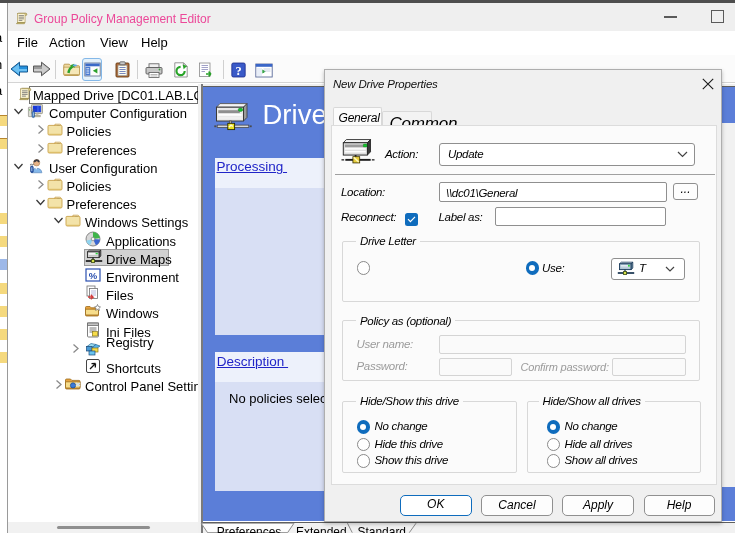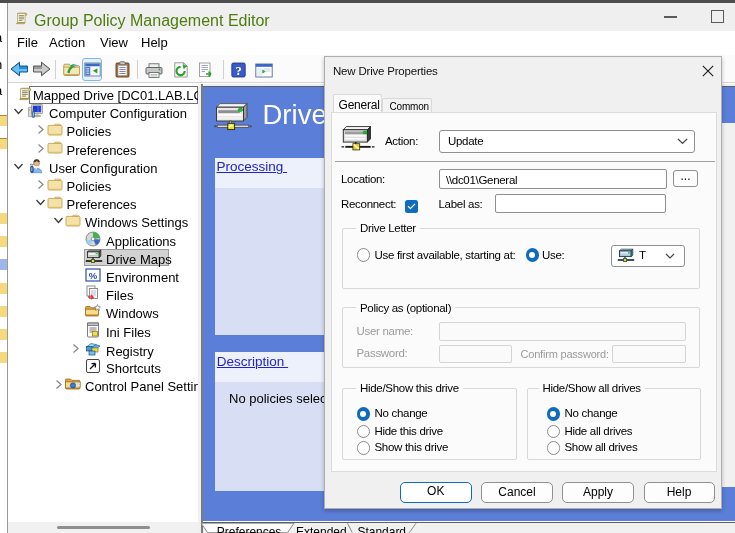--- a/index.html
+++ b/index.html
@@ -287,21 +287,21 @@
   <div class="abs" style="left:0;top:303px;width:7px;height:11px;background:#f5d97e;"></div>
   <div class="abs" style="left:0;top:326px;width:7px;height:11px;background:#f5d97e;"></div>
   <div class="abs" style="left:0;top:349px;width:7px;height:11px;background:#f5d97e;"></div>
 </div>
 <div class="abs" style="left:7px;top:3px;width:1px;height:530px;background:#9a9a9a;"></div>
 
 <div class="abs" style="left:8px;top:3px;width:727px;height:28px;background:#efefef;"></div>
 <svg class="abs" style="left:14.5px;top:9.5px;" width="13" height="16">
       <use href="#i-scroll"></use>
     </svg>
-<div class="abs" style="left:34px;top:11.5px;font-size:16px;color:#4d7c0f;">Group Policy Management Editor</div>
+<div class="abs" style="left:34px;top:11.5px;font-size:12px;color:#ec4899;">Group Policy Management Editor</div>
 <div class="abs" style="left:664px;top:16px;width:13px;height:1.5px;background:#5a5a5a;"></div>
 <div class="abs" style="left:711px;top:10px;width:13px;height:13px;border:1.3px solid #5a5a5a;"></div>
 
 <div class="abs" style="left:8px;top:31px;width:727px;height:24px;background:#ffffff;"></div>
 <div class="abs t12" style="left:17px;top:35px;">File</div>
 <div class="abs t12" style="left:49px;top:35px;">Action</div>
 <div class="abs t12" style="left:100px;top:35px;">View</div>
 <div class="abs t12" style="left:141px;top:35px;">Help</div>
 
 <div class="abs" style="left:8px;top:55px;width:727px;height:28px;background:#fbfbfb;border-bottom:1px solid #d4d4d4;"></div>
@@ -424,21 +424,21 @@
 <svg class="abs" style="left:76.5px;top:237.6px;" width="16" height="16">
         <use href="#i-ini"></use>
       </svg>
 <div class="abs t12" style="left:98px;top:240.6px;white-space:pre;">Ini Files</div>
 <svg class="abs" style="left:63px;top:258.79999999999995px;" width="9" height="11" viewBox="0 0 9 11">
         <path d="M2.5,1.5 L7,5.5 L2.5,9.5" fill="none" stroke="#8a8a8a" stroke-width="1.3"></path>
       </svg>
 <svg class="abs" style="left:76.5px;top:255.79999999999995px;" width="16" height="16">
         <use href="#i-reg"></use>
       </svg>
-<div class="abs t12" style="left:98px;top:260px;white-space:pre;">Registry</div>
+<div class="abs t12" style="left:98px;top:251px;white-space:pre;">Registry</div>
 <svg class="abs" style="left:76.5px;top:274.0px;" width="16" height="16">
         <use href="#i-short"></use>
       </svg>
 <div class="abs t12" style="left:98px;top:277.0px;white-space:pre;">Shortcuts</div>
 <svg class="abs" style="left:46px;top:295.2px;" width="9" height="11" viewBox="0 0 9 11">
         <path d="M2.5,1.5 L7,5.5 L2.5,9.5" fill="none" stroke="#8a8a8a" stroke-width="1.3"></path>
       </svg>
 <svg class="abs" style="left:57px;top:293.2px;" width="17" height="14">
         <use href="#i-cpl"></use>
       </svg>
@@ -469,30 +469,30 @@
 <div class="abs" style="left:202.5px;top:523.3px;width:532.5px;height:9.7px;background:#f1f1f1;"></div>
 <svg class="abs" style="left:200px;top:523.3px;" width="230" height="9.7" viewBox="0 0 230 9.7">
   <path d="M1,0.2 L7.5,9.7 L87.5,9.7 L94,0.2 Z" fill="#fdfdfd" stroke="#8a8a8a" stroke-width="1"></path>
   <path d="M147.5,0.2 L152.3,9.7" fill="none" stroke="#8a8a8a" stroke-width="1"></path>
   <path d="M209.4,9.7 L216.2,0.2" fill="none" stroke="#8a8a8a" stroke-width="1"></path>
   <text x="16.7" y="13.1" font-size="12" fill="#000">Preferences</text>
   <text x="96" y="13.1" font-size="12" fill="#000">Extended</text>
   <text x="157.5" y="13.1" font-size="12" fill="#000">Standard</text>
 </svg>
 
-<div class="abs" style="left:324px;top:56px;width:398px;height:452.5px;background:#f0f0f0;border:1px solid #aeaeae;box-shadow:0 2px 4px rgba(0,0,0,0.26);">
+<div class="abs" style="left:324px;top:69px;width:398px;height:452.5px;background:#f0f0f0;border:1px solid #aeaeae;box-shadow:0 2px 4px rgba(0,0,0,0.26);font-style:italic;">
   <div class="abs" style="left:8px;top:7.5px;font-size:11.5px;letter-spacing:-0.2px;color:#111;">New Drive Properties</div>
   <svg class="abs" style="left:377px;top:8px;" width="12" height="12" viewBox="0 0 12 12">
     <path d="M0.8,0.8 L11.2,11.2 M11.2,0.8 L0.8,11.2" stroke="#1a1a1a" stroke-width="1.1"></path>
   </svg>
 
   <div class="abs" style="left:7.5px;top:37.4px;width:49.5px;height:18.1px;background:#fbfbfb;border:1px solid #d8d8d8;border-bottom:none;border-radius:2px 2px 0 0;"></div>
   <div class="abs" style="left:13.5px;top:41px;font-size:12px;letter-spacing:-0.2px;">General</div>
   <div class="abs" style="left:57px;top:41.3px;width:50px;height:14.2px;background:#f3f3f3;border:1px solid #d8d8d8;border-bottom:none;border-radius:2px 2px 0 0;"></div>
-  <div class="abs" style="left:64.5px;top:43.5px;font-size:10px;letter-spacing:-0.2px;">Common</div>
+  <div class="abs" style="left:64.5px;top:43.5px;font-size:17px;letter-spacing:-0.2px;">Common</div>
 
   <div class="abs" style="left:6px;top:55.4px;width:386px;height:360px;background:#fbfbfb;border:1px solid #dcdcdc;"></div>
 
   <svg class="abs" style="left:16px;top:69px;" width="34" height="25">
         <use href="#i-bigdrv"></use>
       </svg>
   <div class="abs lbl" style="left:60px;top:77.5px;">Action:</div>
   <div class="abs" style="left:114px;top:73px;width:256px;height:23px;background:#ffffff;border:1px solid #8f8f8f;border-radius:3px;"></div>
   <div class="abs lbl" style="left:123px;top:78px;">Update</div>
   <svg class="abs" style="left:352px;top:81px;" width="11" height="7" viewBox="0 0 11 7">
@@ -510,21 +510,20 @@
   <div class="abs" style="left:79.5px;top:142.5px;width:13px;height:13px;background:#0f6cbd;border-radius:2.5px;"></div>
   <svg class="abs" style="left:81.5px;top:145.5px;" width="9" height="7" viewBox="0 0 9 7">
         <path d="M1,3.2 L3.4,5.6 L8,0.8" fill="none" stroke="#fff" stroke-width="1.2"></path>
       </svg>
   <div class="abs lbl" style="left:113.5px;top:141px;">Label as:</div>
   <div class="abs" style="left:170px;top:136.5px;width:171px;height:19px;background:#ffffff;border:1px solid #8f8f8f;border-radius:2px;"></div>
 
   <div class="abs" style="left:17px;top:170.5px;width:358px;height:61px;border:1px solid #d8d8d8;border-radius:2px;"></div>
   <div class="abs lbl" style="left:31px;top:164.5px;background:#fbfbfb;padding:0 4px;">Drive Letter</div>
   <div class="abs" style="left:31.5px;top:191px;width:13.5px;height:13.5px;border:1.2px solid #8a8a8a;border-radius:50%;background:#fff;"></div>
-  <div class="abs lbl" style="left:49.5px;top:191.5px;">Use first available, starting at:</div>
   <div class="abs" style="left:200.5px;top:191px;width:13.5px;height:13.5px;border-radius:50%;background:#0f6cbd;"></div>
   <div class="abs" style="left:204.3px;top:194.8px;width:6px;height:6px;border-radius:50%;background:#fff;"></div>
   <div class="abs lbl" style="left:217px;top:191.5px;">Use:</div>
   <div class="abs" style="left:286px;top:187.5px;width:74px;height:22px;background:#ffffff;border:1px solid #8f8f8f;border-radius:3px;"></div>
   <svg class="abs" style="left:292px;top:191px;" width="18" height="15">
         <use href="#i-drv"></use>
       </svg>
   <div class="abs lbl" style="left:314px;top:192px;">T</div>
   <svg class="abs" style="left:340px;top:195.5px;" width="10" height="6" viewBox="0 0 10 6">
         <path d="M1,1 L5,5 L9,1" fill="none" stroke="#444" stroke-width="1.2"></path>

